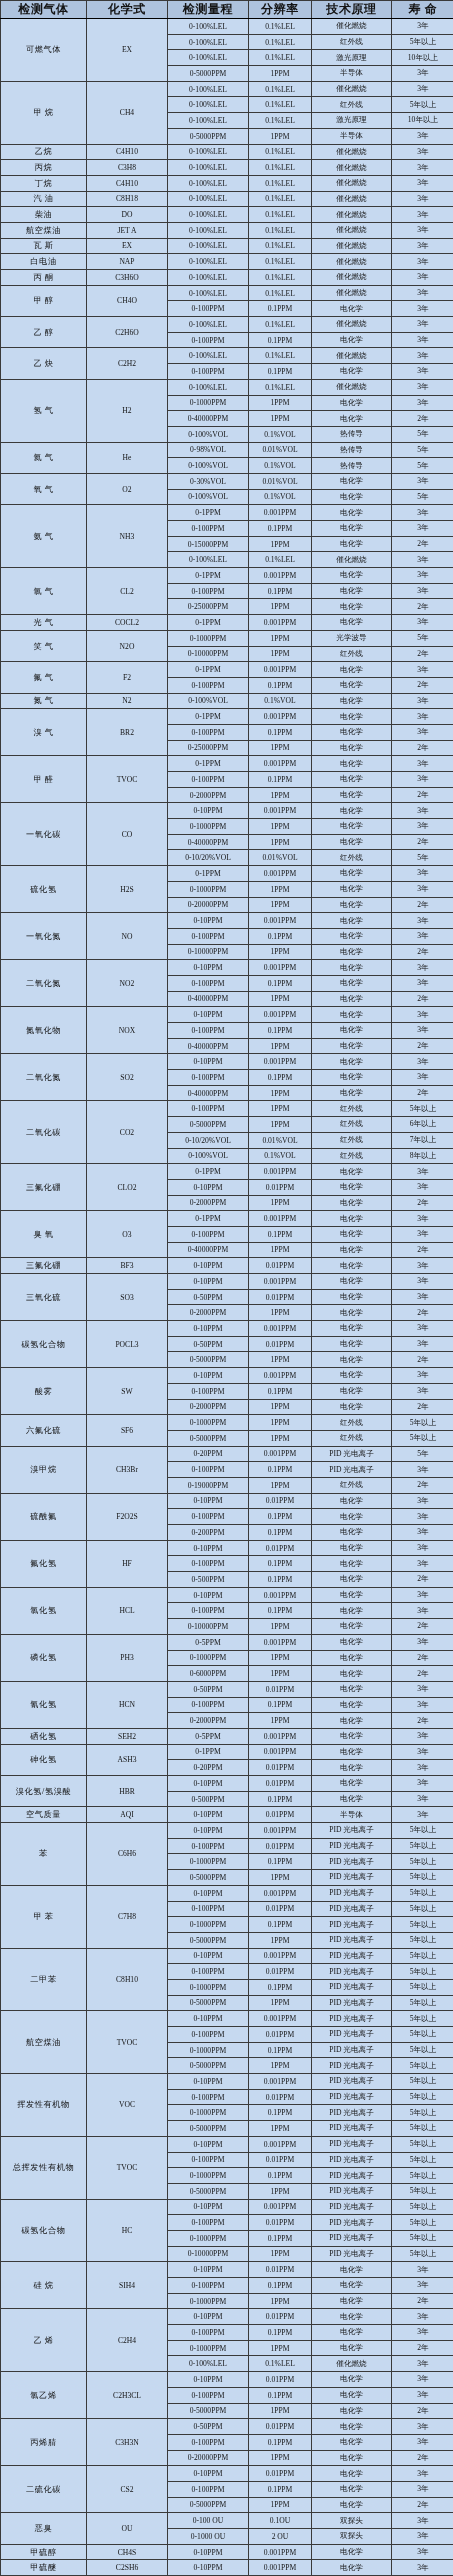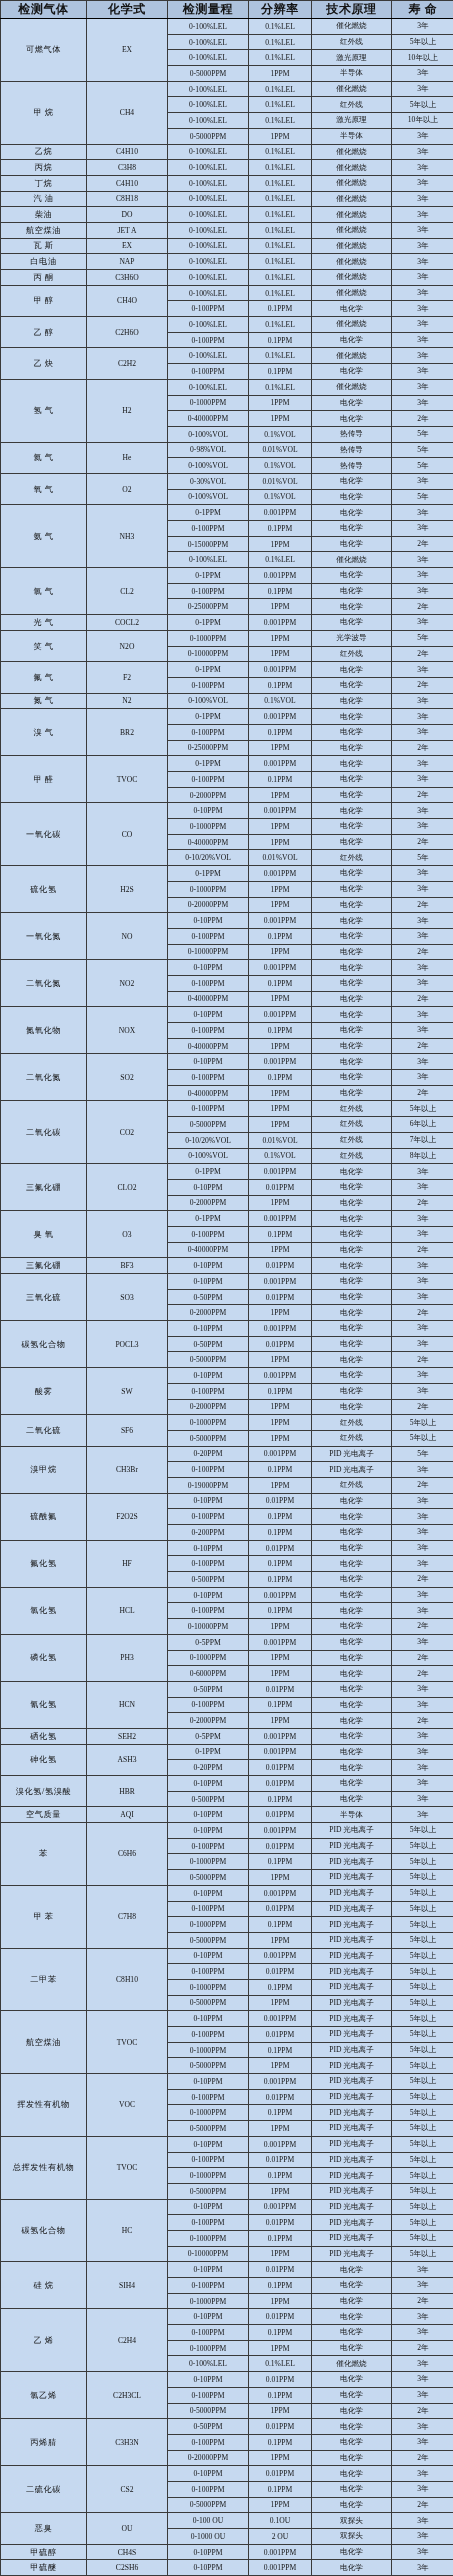--- a/index.html
+++ b/index.html
@@ -640,21 +640,21 @@
           <td>电化学</td>
           <td>3年</td>
         </tr>
         <tr>
           <td>0-2000PPM</td>
           <td>1PPM</td>
           <td>电化学</td>
           <td>2年</td>
         </tr>
         <tr class="group-start">
-          <td rowspan="2" class="gas">二氧化硫</td>
+          <td rowspan="2" class="gas">六氟化硫</td>
           <td rowspan="2" class="formula">SF6</td>
           <td>0-1000PPM</td>
           <td>1PPM</td>
           <td>红外线</td>
           <td>5年以上</td>
         </tr>
         <tr>
           <td>0-5000PPM</td>
           <td>1PPM</td>
           <td>红外线</td>

